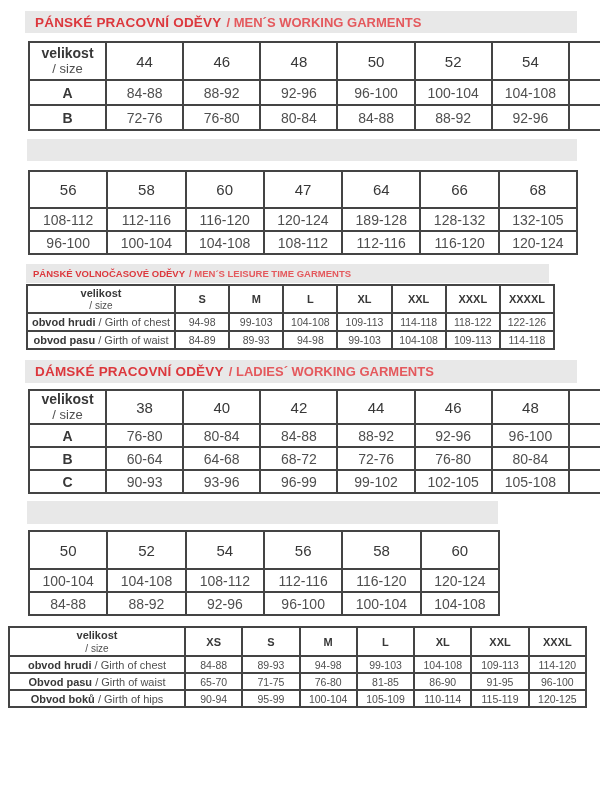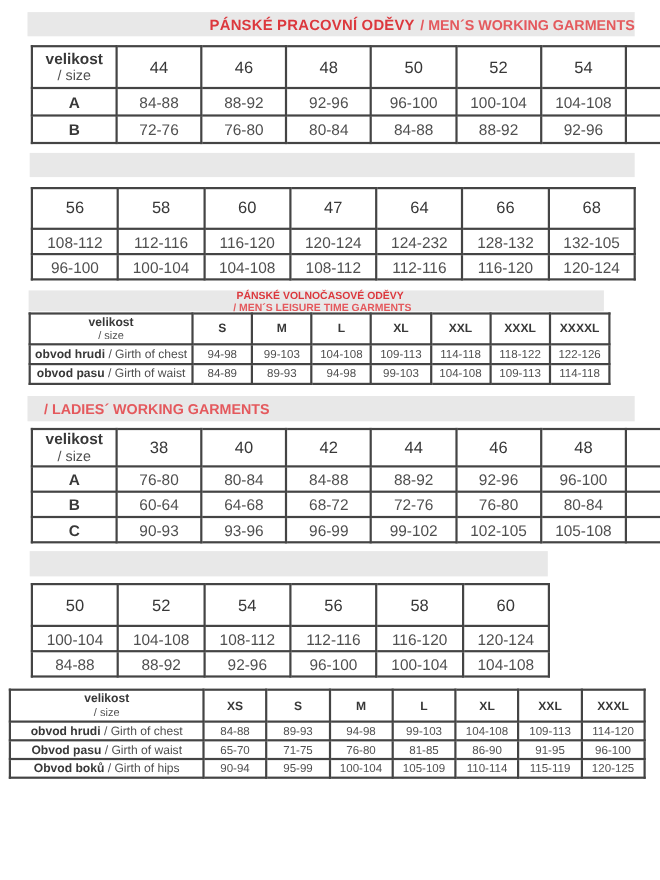--- a/index.html
+++ b/index.html
@@ -5,25 +5,25 @@
   html, body { margin:0; padding:0; }
   body {
     width:600px; height:800px; overflow:hidden; background:#ffffff;
     font-family:"Liberation Sans", sans-serif;
     -webkit-font-smoothing:antialiased;
   }
   
   .bar { background:var(--bar,#e8e8e8); display:flex; align-items:center; box-sizing:border-box; }
   .bar .cz { font-weight:700; color:var(--red,#dc383d); white-space:nowrap; }
   .bar .en { font-weight:700; color:var(--red-light,#e4595d); margin-left:5px; white-space:nowrap; }
-  .bar1 { margin:11px 0 0 25px; height:22px; width:552px; padding-left:10px;justify-content:flex-end; }
+  .bar1 { margin:11px 0 0 25px; height:22px; width:552px; padding-left:10px; }
   .bar1 .cz, .bar4 .cz { font-size:13.5px; letter-spacing:.2px; }
   .bar1 .en, .bar4 .en { font-size:13px; }
   .bar2 { margin:8px 0 0 27px; height:22px; width:550px; }
-  .bar3 { margin:9px 0 0 26px; height:19px; width:523px; padding-left:7px;flex-direction:column; }
+  .bar3 { margin:9px 0 0 26px; height:19px; width:523px; padding-left:7px; }
   .bar3 .cz { font-size:9.5px; }
   .bar3 .en { font-size:9.5px; margin-left:4px; }
   .bar4 { margin:10px 0 0 25px; height:23px; width:552px; padding-left:10px; }
   .bar5 { margin:7px 0 0 27px; height:23px; width:471px; }
 
   
   table.tbl { border-collapse:collapse; table-layout:fixed; background:#fff; }
   .tbl th, .tbl td {
     border:2px solid var(--border,#444); padding:0; text-align:center; vertical-align:middle;
     overflow:hidden; white-space:nowrap;
@@ -131,21 +131,21 @@
         <th class="size">66</th>
         <th class="size">68</th>
       </tr>
     </thead>
     <tbody>
       <tr>
         <td>108-112</td>
         <td>112-116</td>
         <td>116-120</td>
         <td>120-124</td>
-        <td>124-232</td>
+        <td>189-128</td>
         <td>128-132</td>
         <td>132-105</td>
       </tr>
       <tr>
         <td>96-100</td>
         <td>100-104</td>
         <td>104-108</td>
         <td>108-112</td>
         <td>112-116</td>
         <td>116-120</td>
@@ -193,20 +193,21 @@
         <td>94-98</td>
         <td>99-103</td>
         <td>104-108</td>
         <td>109-113</td>
         <td>114-118</td>
       </tr>
     </tbody>
   </table>
 
 <div class="bar bar4">
+  <span class="cz">DÁMSKÉ PRACOVNÍ ODĚVY</span>
   <span class="en">/ LADIES´ WORKING GARMENTS</span>
 </div>
 
 <table class="tbl big t4">
     <thead>
       <tr>
         <th class="corner">
           <b>velikost</b>
           <span>/ size</span>
         </th>

